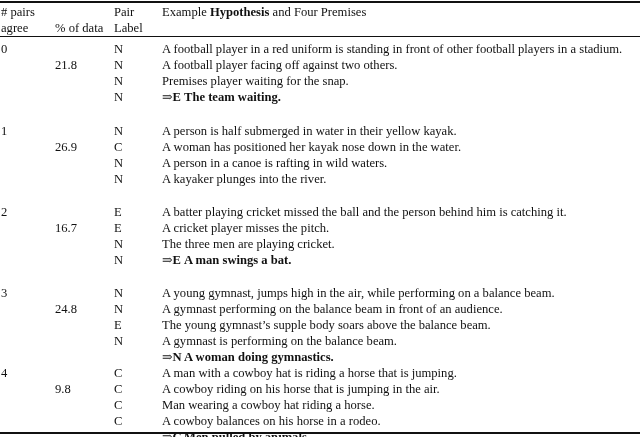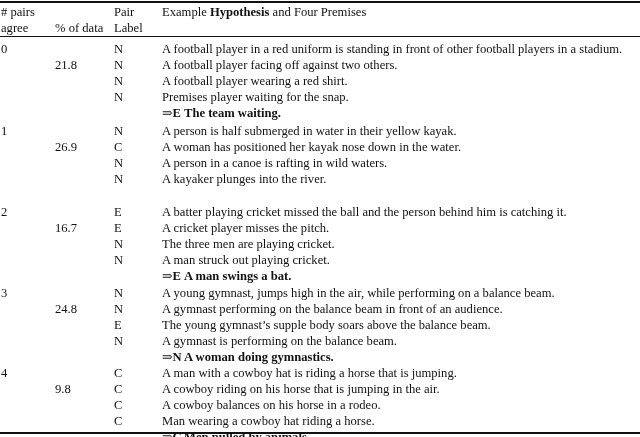--- a/index.html
+++ b/index.html
@@ -60,21 +60,20 @@
     <div class="cell c2 line">21.8</div>
     <div class="labels">
       <div class="line">N</div>
       <div class="line">N</div>
       <div class="line">N</div>
       <div class="line">N</div>
     </div>
     <div class="premises">
       <div class="line">A football player in a red uniform is standing in front of other football players in a stadium.</div>
       <div class="line">A football player facing off against two others.</div>
-      <div class="line">A football player wearing a red shirt.</div>
       <div class="line">Premises player waiting for the snap.</div>
       <div class="line"><span class="hyp-label"><span class="arrow">⇒</span><span>E</span></span><span class="hyp-text">The team waiting.</span></div>
     </div>
   </div>
 
   <div class="group" style="top:123px;">
     <div class="cell c1 line">1</div>
     <div class="cell c2 line">26.9</div>
     <div class="labels">
       <div class="line">N</div>
@@ -96,21 +95,20 @@
     <div class="labels">
       <div class="line">E</div>
       <div class="line">E</div>
       <div class="line">N</div>
       <div class="line">N</div>
     </div>
     <div class="premises">
       <div class="line">A batter playing cricket missed the ball and the person behind him is catching it.</div>
       <div class="line">A cricket player misses the pitch.</div>
       <div class="line">The three men are playing cricket.</div>
-      <div class="line">A man struck out playing cricket.</div>
       <div class="line"><span class="hyp-label"><span class="arrow">⇒</span><span>E</span></span><span class="hyp-text">A man swings a bat.</span></div>
     </div>
   </div>
 
   <div class="group" style="top:285px;">
     <div class="cell c1 line">3</div>
     <div class="cell c2 line">24.8</div>
     <div class="labels">
       <div class="line">N</div>
       <div class="line">N</div>
@@ -131,20 +129,20 @@
     <div class="cell c2 line">9.8</div>
     <div class="labels">
       <div class="line">C</div>
       <div class="line">C</div>
       <div class="line">C</div>
       <div class="line">C</div>
     </div>
     <div class="premises">
       <div class="line">A man with a cowboy hat is riding a horse that is jumping.</div>
       <div class="line">A cowboy riding on his horse that is jumping in the air.</div>
+      <div class="line">Man wearing a cowboy hat riding a horse.</div>
       <div class="line">A cowboy balances on his horse in a rodeo.</div>
-      <div class="line">Man wearing a cowboy hat riding a horse.</div>
       <div class="line"><span class="hyp-label"><span class="arrow">⇒</span><span>C</span></span><span class="hyp-text">Men pulled by animals.</span></div>
     </div>
   </div>
 
   <div class="rule-bot"></div>
 </div>
 
 </body></html>

